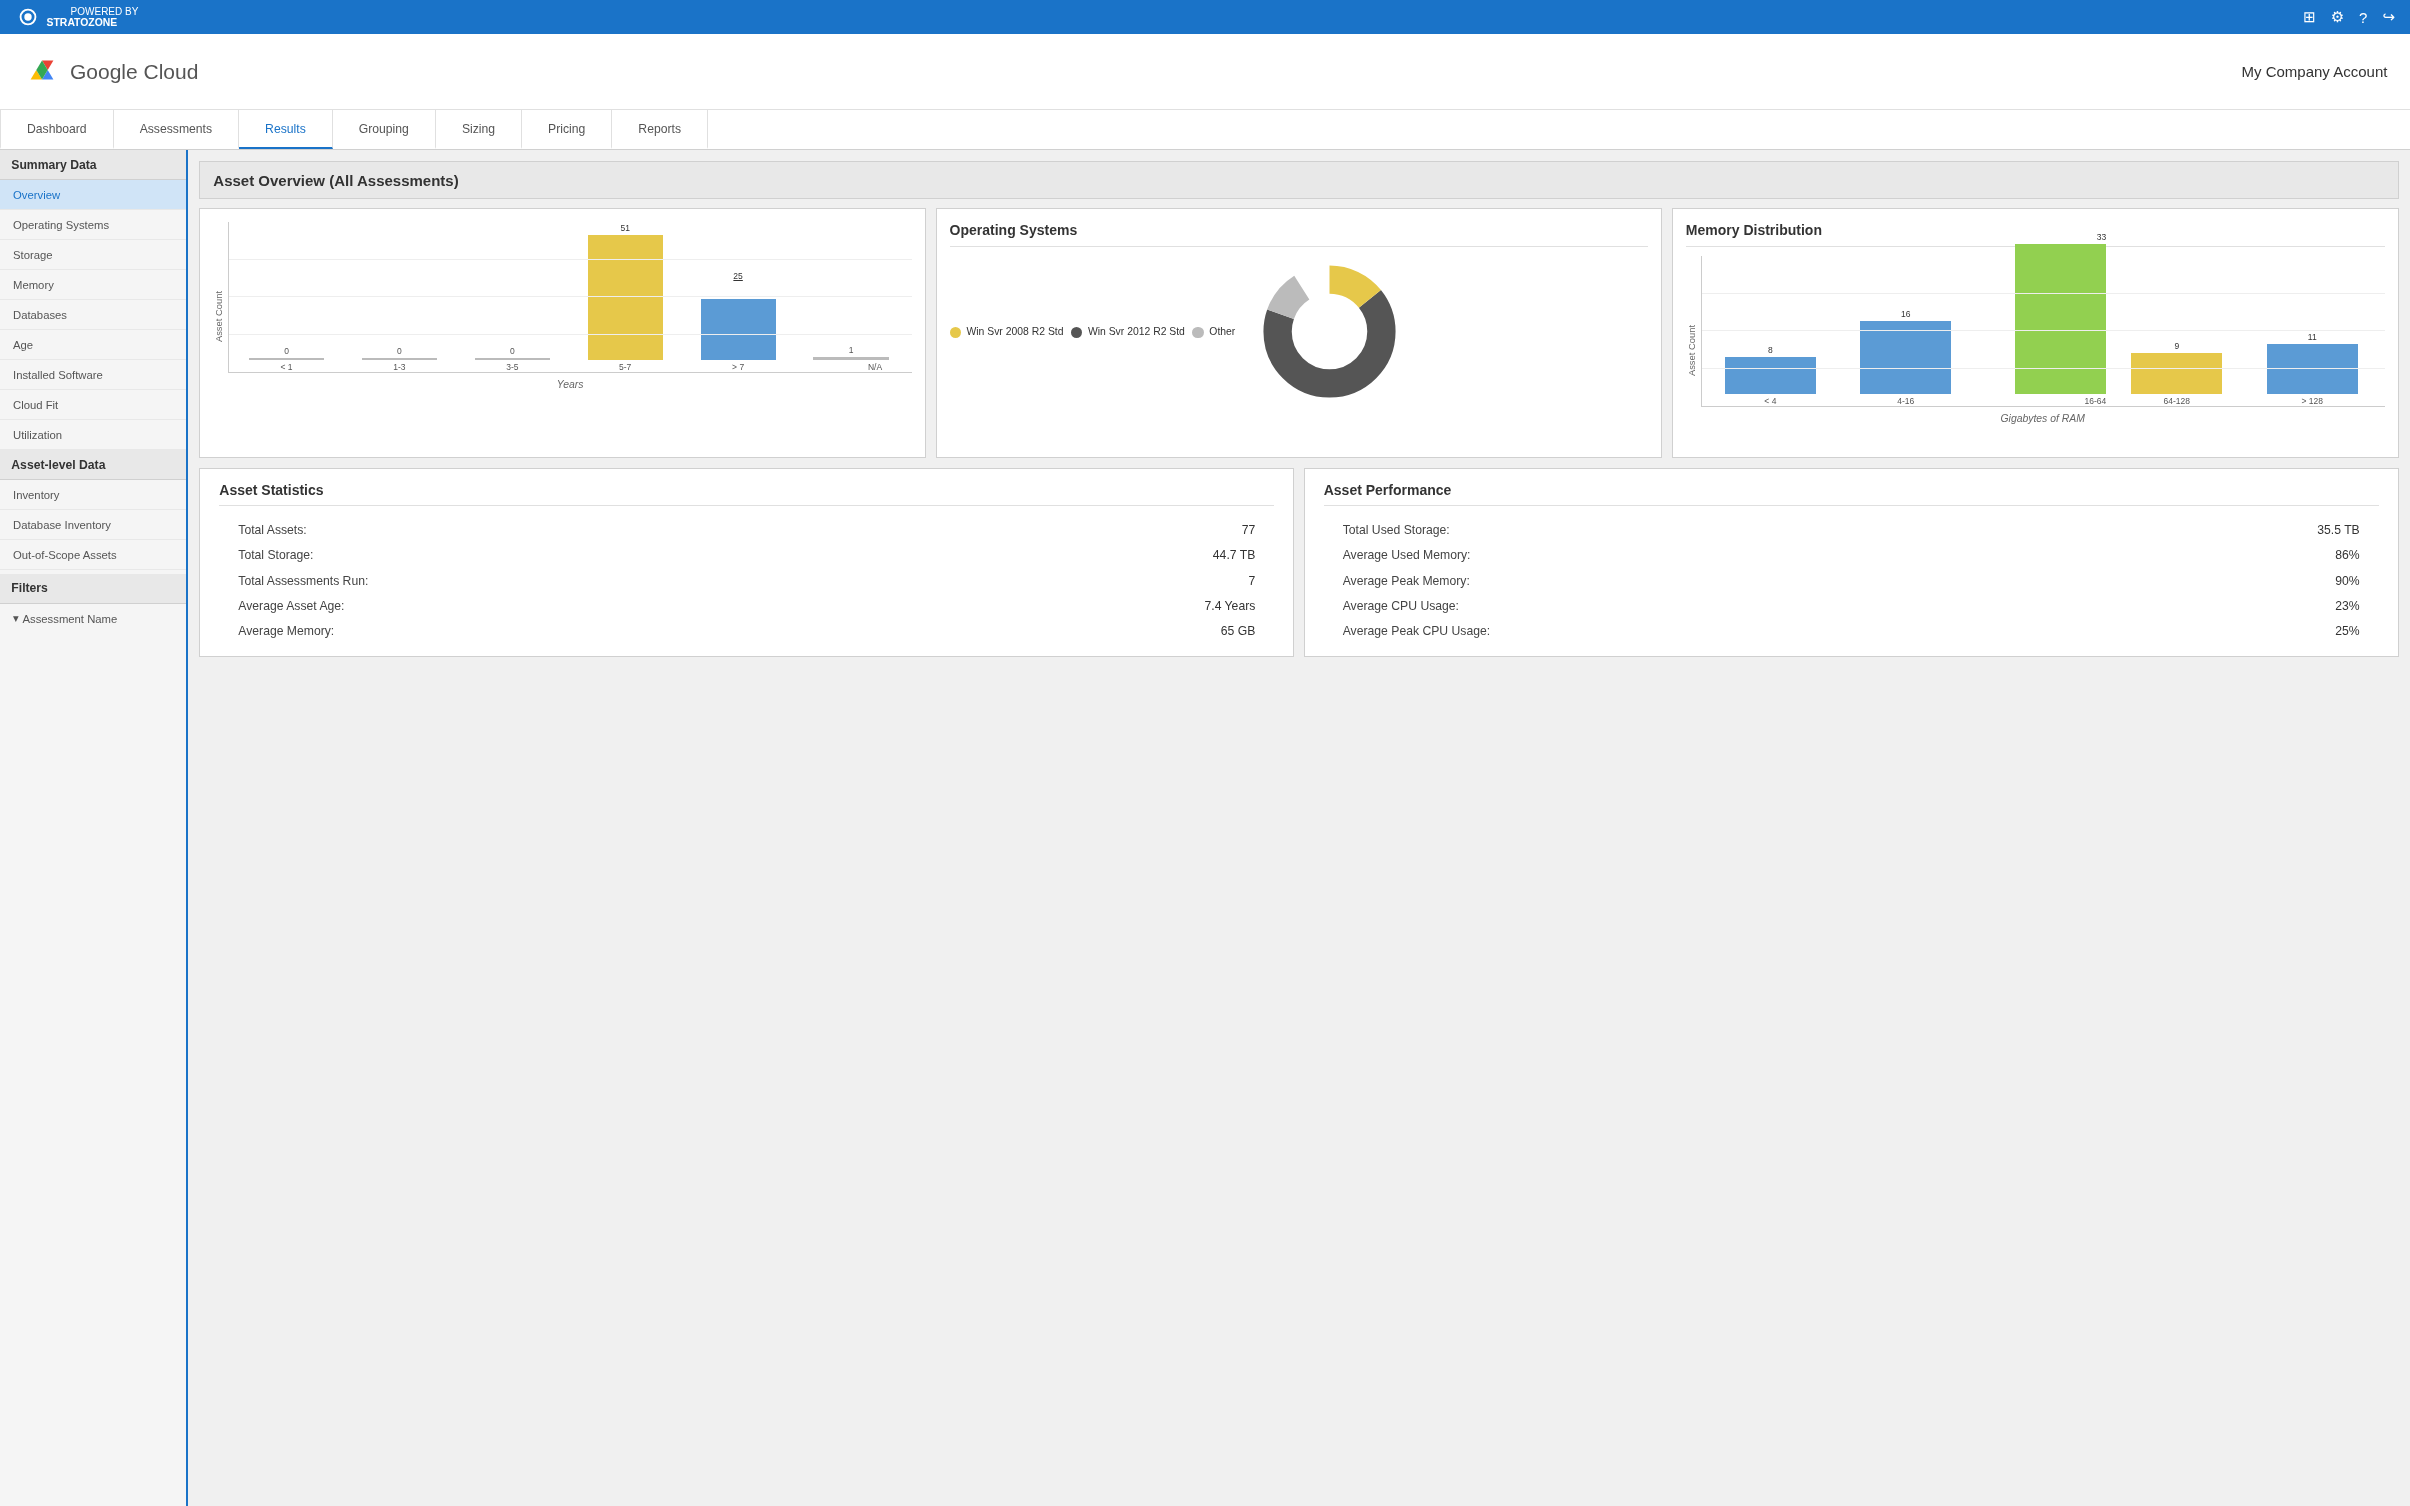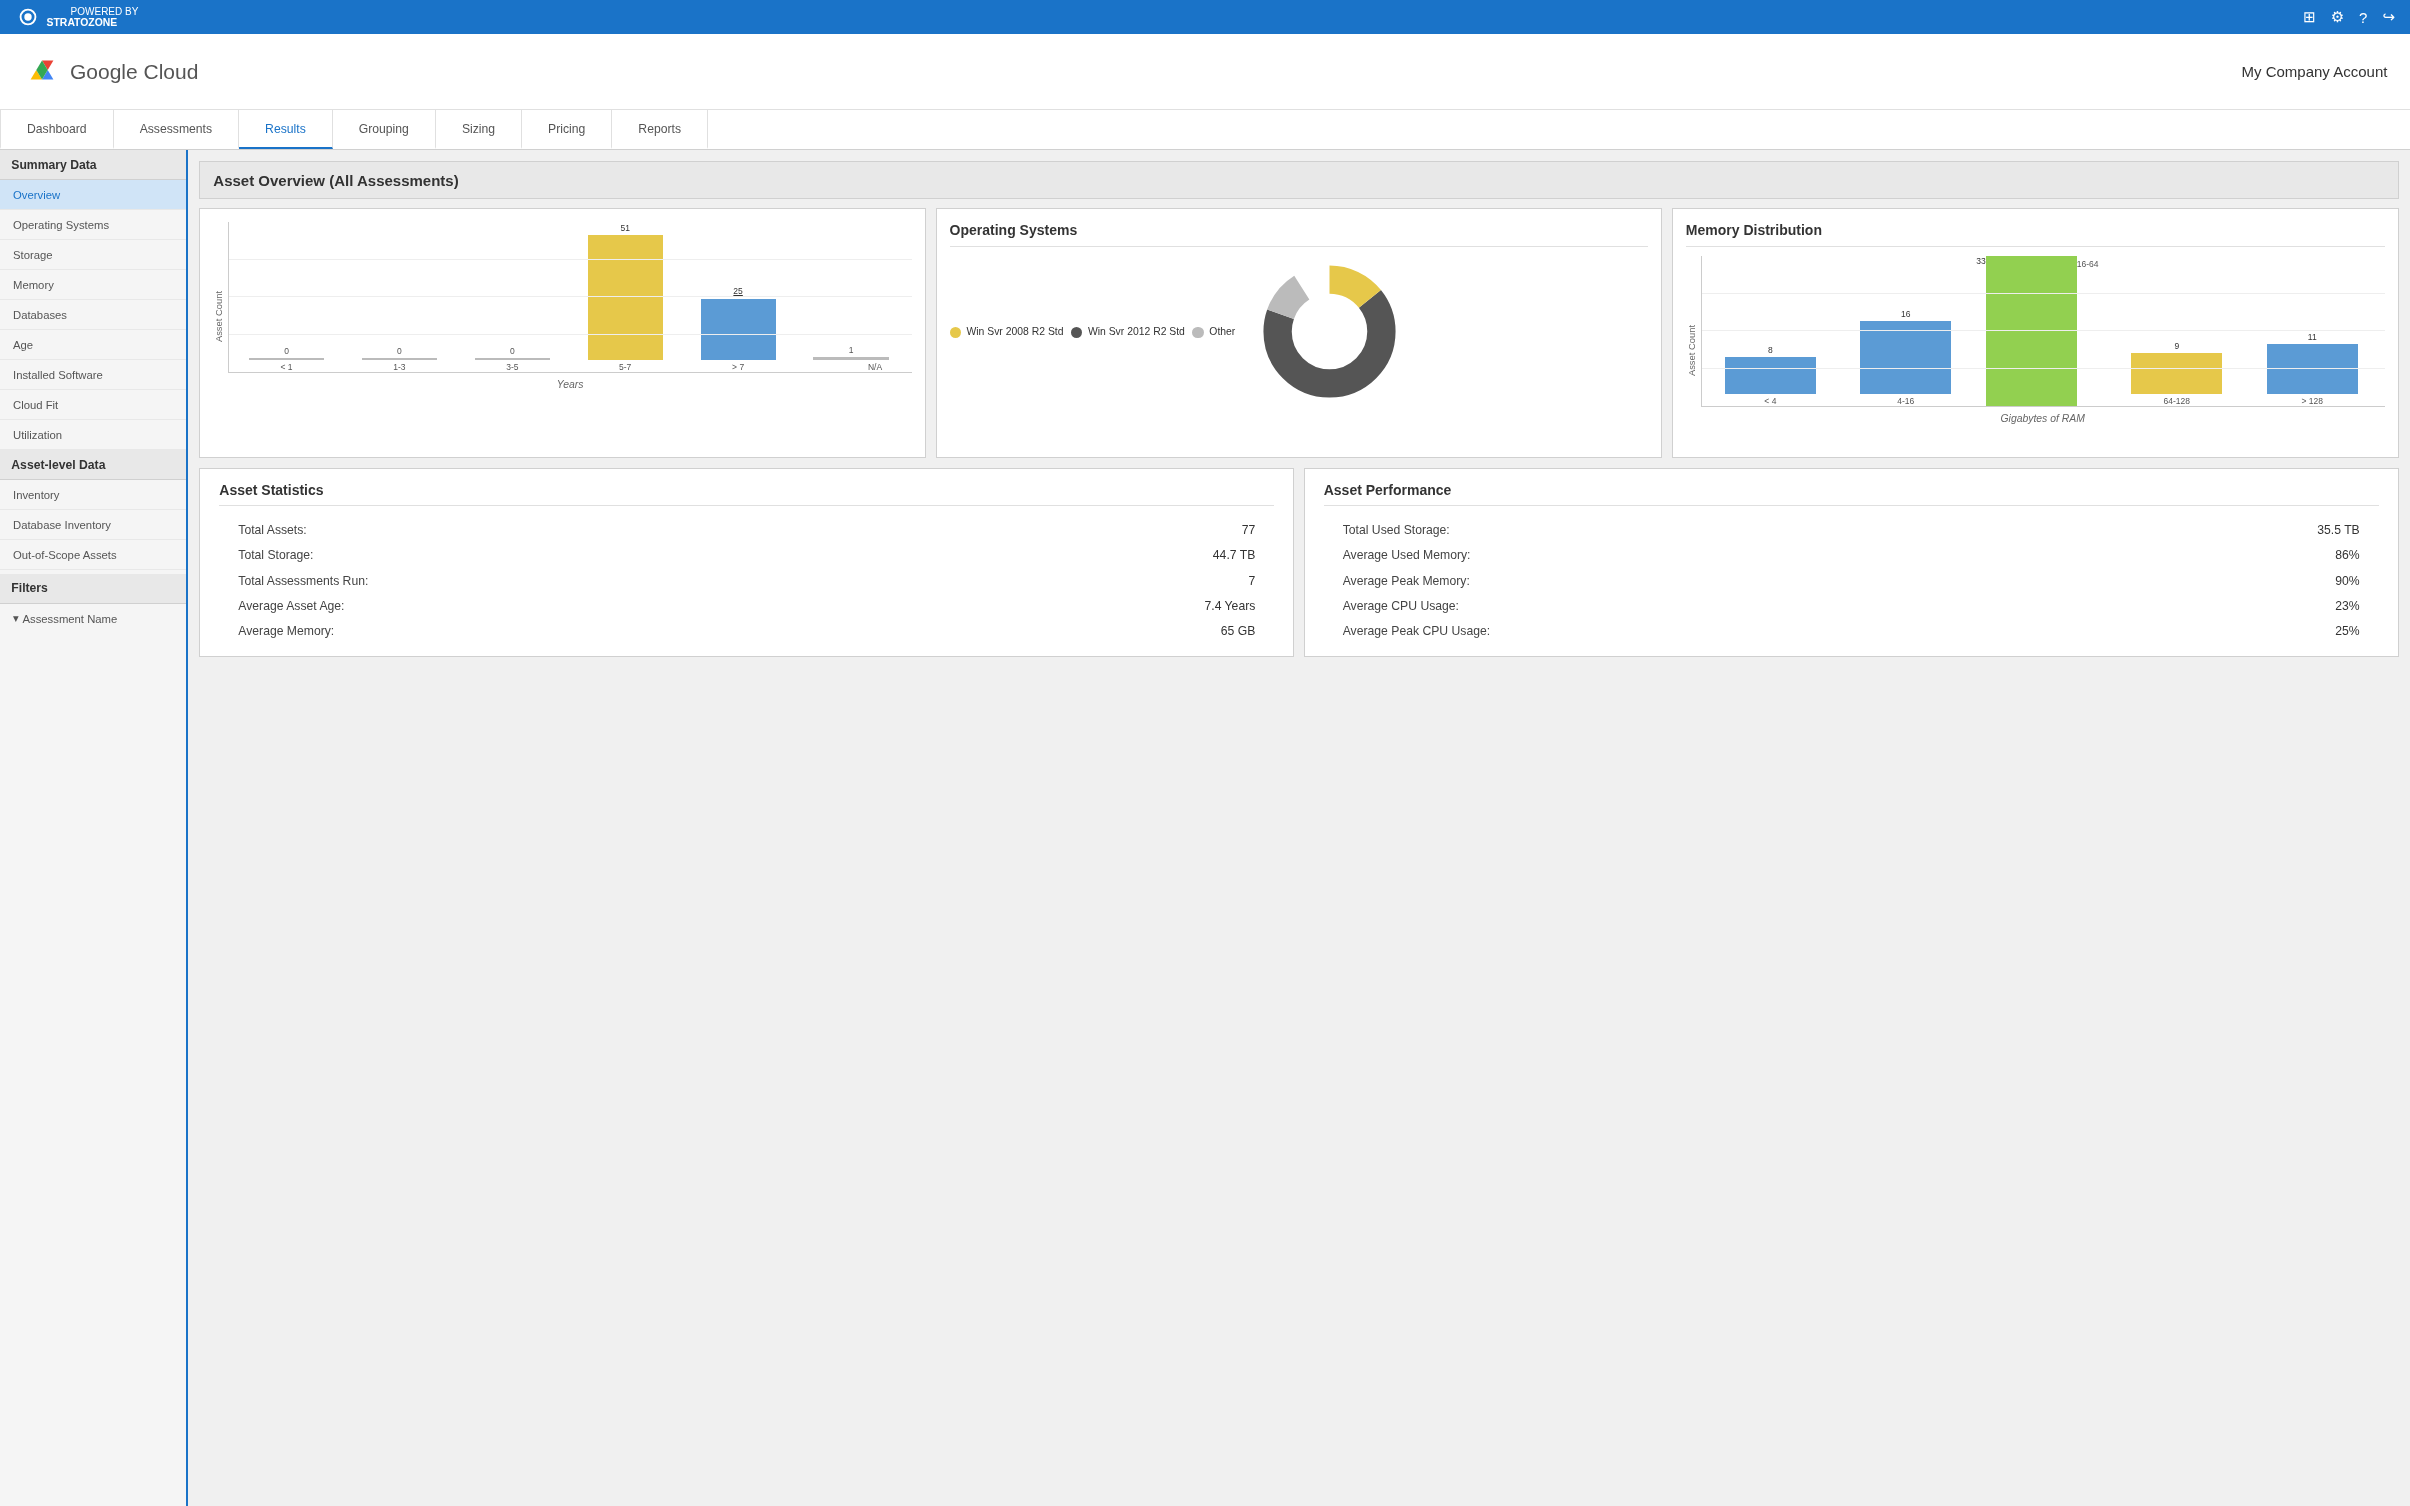--- a/index.html
+++ b/index.html
@@ -326,21 +326,21 @@
                 <span style="font-size:8.5px;color:#555;margin-bottom:1.9px;">0</span>
                 <div style="width:70%;background:#bbb;height:1.9px;"></div>
                 <span style="font-size:8.5px;color:#555;margin-top:2.8px;">3-5</span>
               </div>
               <div style="flex:1;display:flex;flex-direction:column;align-items:center;">
                 <span style="font-size:8.5px;color:#333;margin-bottom:1.9px;">51</span>
                 <div style="width:70%;background:#e6c84a;height:125px;"></div>
                 <span style="font-size:8.5px;color:#555;margin-top:2.8px;">5-7</span>
               </div>
               <div style="flex:1;display:flex;flex-direction:column;align-items:center;">
-                <span style="font-size:8.5px;color:#333;margin-bottom:3px;text-decoration:underline;">25</span>
+                <span style="font-size:8.5px;color:#333;margin-bottom:18px;text-decoration:underline;">25</span>
                 <div style="width:70%;background:#5b9bd5;height:61px;"></div>
                 <span style="font-size:8.5px;color:#555;margin-top:2.8px;">&gt; 7</span>
               </div>
               <div style="flex:1;display:flex;flex-direction:column;align-items:center;">
                 <span style="font-size:8.5px;color:#555;margin-bottom:1.9px;">1</span>
                 <div style="width:70%;background:#bbb;height:2.8px;"></div>
                 <span style="font-size:8.5px;color:#555;margin-top:2.8px;margin-left:48px;">N/A</span>
               </div>
             </div>
             <div style="text-align:center;font-size:10.4px;color:#666;font-style:italic;margin-top:5.6px;">Years</div>
@@ -394,21 +394,21 @@
               <div style="flex:1;display:flex;flex-direction:column;align-items:center;">
                 <span style="font-size:8.5px;color:#333;margin-bottom:1.9px;">8</span>
                 <div style="width:70%;background:#5b9bd5;height:37px;"></div>
                 <span style="font-size:8.5px;color:#555;margin-top:2.8px;">&lt; 4</span>
               </div>
               <div style="flex:1;display:flex;flex-direction:column;align-items:center;">
                 <span style="font-size:8.5px;color:#333;margin-bottom:1.9px;">16</span>
                 <div style="width:70%;background:#5b9bd5;height:73px;"></div>
                 <span style="font-size:8.5px;color:#555;margin-top:2.8px;">4-16</span>
               </div>
-              <div style="flex:1;display:flex;flex-direction:row;align-items:flex-start;">
+              <div style="flex:1;display:flex;flex-direction:column;align-items:flex-end;">
                 <span style="font-size:8.5px;color:#333;margin-bottom:1.9px;">33</span>
                 <div style="width:70%;background:#92d050;height:150px;"></div>
                 <span style="font-size:8.5px;color:#555;margin-top:2.8px;">16-64</span>
               </div>
               <div style="flex:1;display:flex;flex-direction:column;align-items:center;">
                 <span style="font-size:8.5px;color:#333;margin-bottom:1.9px;">9</span>
                 <div style="width:70%;background:#e6c84a;height:41px;"></div>
                 <span style="font-size:8.5px;color:#555;margin-top:2.8px;">64-128</span>
               </div>
               <div style="flex:1;display:flex;flex-direction:column;align-items:center;">

